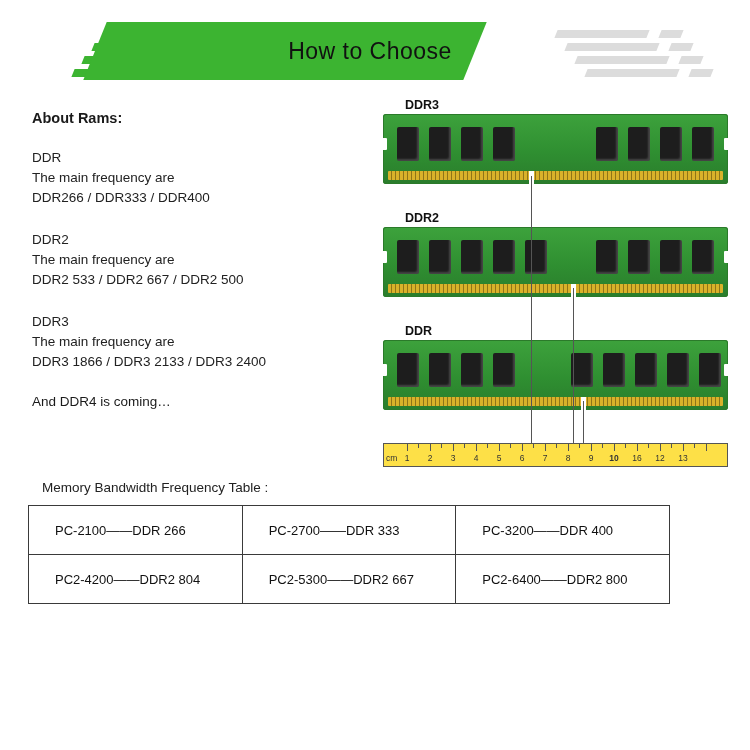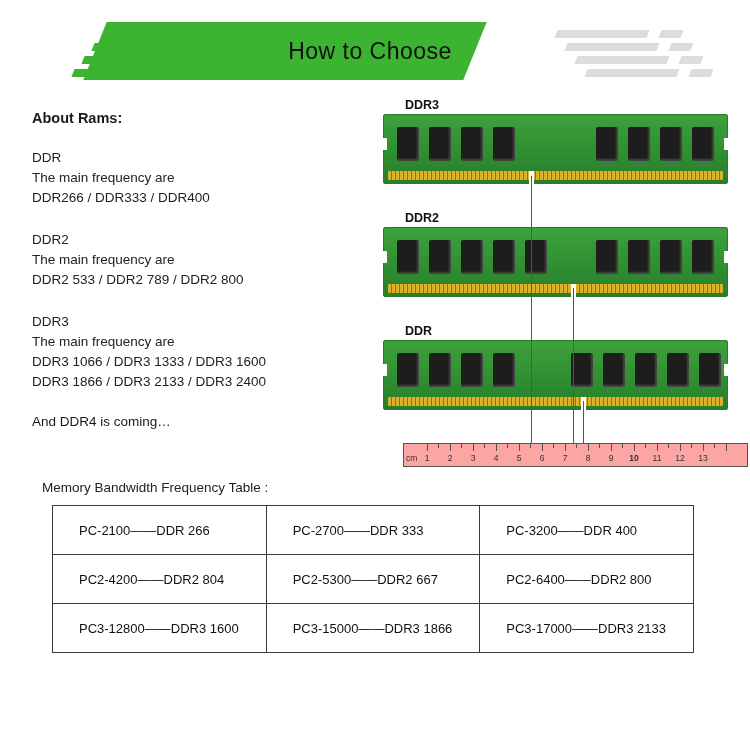--- a/index.html
+++ b/index.html
@@ -166,23 +166,22 @@
   }
 
   
   .ruler {
     position: absolute;
     left: 383px;
     top: 443px;
     width: 345px;
     height: 24px;
     border: 1px solid #555;
-    background: #fca5a5;
+    background: #fde047;
     box-sizing: border-box;
-    margin-left: 20px;
   }
   .tick {
     position: absolute;
     top: 0;
     width: 1px;
     height: 7px;
     background: #555;
   }
   .tick.minor { height: 4px; }
   .rnum {
@@ -209,21 +208,20 @@
     font-size: 13.5px;
     color: #222;
   }
   table.bw {
     position: absolute;
     left: 28px;
     top: 505px;
     width: 642px;
     border-collapse: collapse;
     table-layout: fixed;
-    margin-left: 24px;
   }
   table.bw td {
     border: 1px solid #3a3a3a;
     height: 48px;
     padding: 0 0 0 26px;
     font-size: 13px;
     color: #111;
     vertical-align: middle;
   }
 </style>
@@ -255,27 +253,26 @@
 
   <div class="ram-block">
     <div class="line">DDR</div>
     <div class="line">The main frequency are</div>
     <div class="line">DDR266 / DDR333 / DDR400</div>
   </div>
 
   <div class="ram-block">
     <div class="line">DDR2</div>
     <div class="line">The main frequency are</div>
-    <div class="line">DDR2 533 / DDR2 789 / DDR2 800</div>
+    <div class="line">DDR2 533 / DDR2 667 / DDR2 500</div>
   </div>
 
   <div class="ram-block">
     <div class="line">DDR3</div>
     <div class="line">The main frequency are</div>
-    <div class="line">DDR3 1066 / DDR3 1333 / DDR3 1600</div>
     <div class="line">DDR3 1866 / DDR3 2133 / DDR3 2400</div>
   </div>
 
   <div class="closing">And DDR4 is coming…</div>
 </div>
 
 <div class="ram-area">
 
   <div class="ram-label" style="left:22px; top:0;">DDR3</div>
   <div class="stick" style="top:16px;">
@@ -372,38 +369,33 @@
   <span class="rnum" style="left:16px;">1</span>
   <span class="rnum" style="left:39px;">2</span>
   <span class="rnum" style="left:62px;">3</span>
   <span class="rnum" style="left:85px;">4</span>
   <span class="rnum" style="left:108px;">5</span>
   <span class="rnum" style="left:131px;">6</span>
   <span class="rnum" style="left:154px;">7</span>
   <span class="rnum" style="left:177px;">8</span>
   <span class="rnum" style="left:200px;">9</span>
   <span class="rnum" style="left:223px;font-weight:bold;">10</span>
-  <span class="rnum" style="left:246px;">11</span>
+  <span class="rnum" style="left:246px;">16</span>
   <span class="rnum" style="left:269px;">12</span>
   <span class="rnum" style="left:292px;">13</span>
 </div>
 
 <div class="table-caption">Memory Bandwidth Frequency Table :</div>
 
 <table class="bw">
   <tbody>
     <tr>
       <td>PC-2100——DDR 266</td>
       <td>PC-2700——DDR 333</td>
       <td>PC-3200——DDR 400</td>
     </tr>
     <tr>
       <td>PC2-4200——DDR2 804</td>
       <td>PC2-5300——DDR2 667</td>
       <td>PC2-6400——DDR2 800</td>
     </tr>
-    <tr>
-      <td>PC3-12800——DDR3 1600</td>
-      <td>PC3-15000——DDR3 1866</td>
-      <td>PC3-17000——DDR3 2133</td>
-    </tr>
   </tbody>
 </table>
 
 </body></html>

